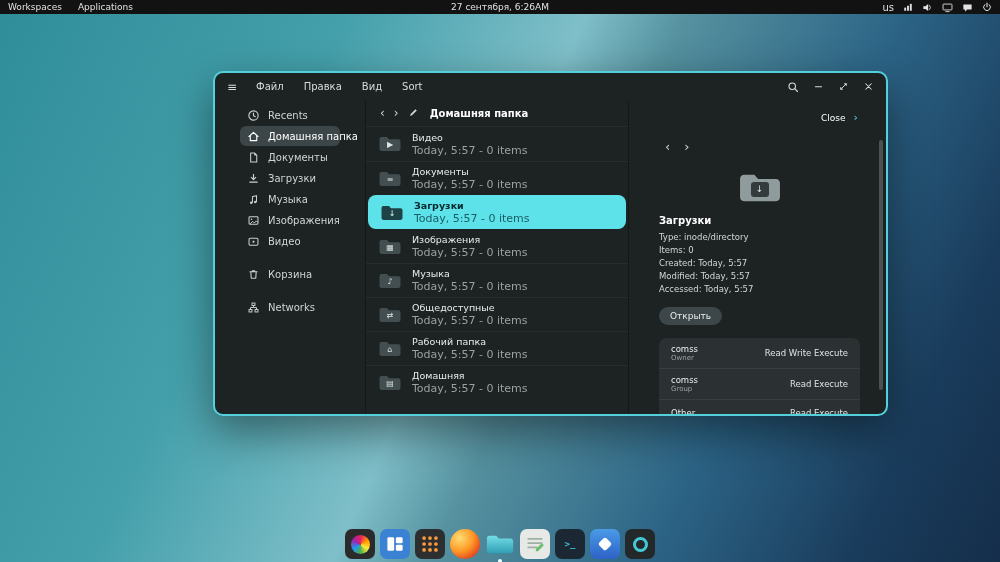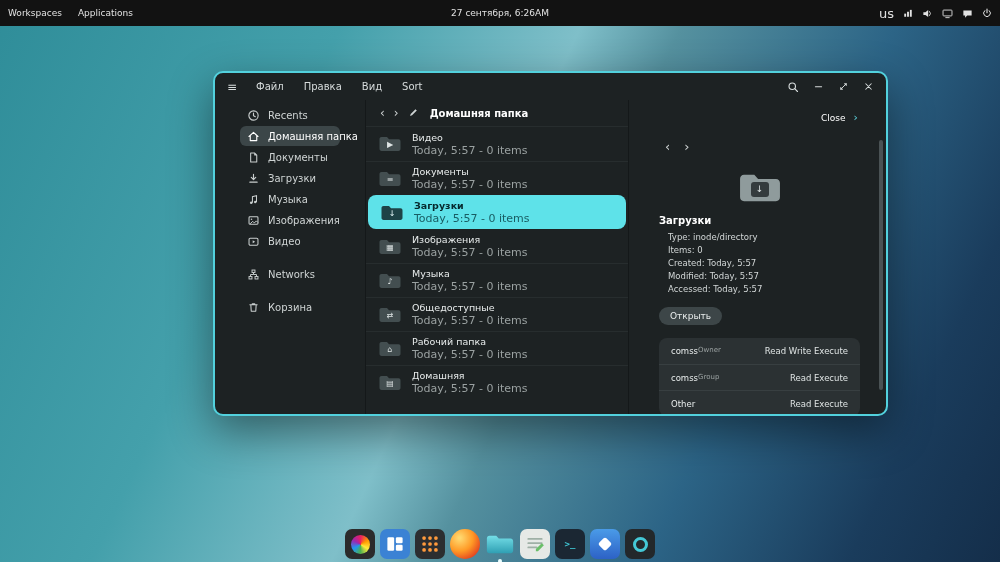--- a/index.html
+++ b/index.html
@@ -2,27 +2,27 @@
 <html><head>
 <meta charset="utf-8">
 <style>
   * { margin:0; padding:0; box-sizing:border-box; }
   html,body { width:1000px; height:562px; overflow:hidden; background:#000;
               font-family:"DejaVu Sans", sans-serif; }
   .desktop { position:relative; width:1000px; height:562px; overflow:hidden;
     background:linear-gradient(115deg,#2f8d99 0%,#44a0ab 28%,#7fbfc9 47%,#55919f 55%,#2c6486 72%,#1a3c5c 88%,#142e4a 100%); }
 
   
-  .topbar { position:absolute; top:0; left:0; right:0; height:26px; background:#121212;
+  .topbar { position:absolute; top:0; left:0; right:0; height:14px; background:#121212;
     display:flex; align-items:center; padding:0 8px; color:#e2e2e2; font-size:9px; z-index:20; }
   .topbar-left { display:flex; gap:16px; }
   .topbar-clock { position:absolute; left:50%; transform:translateX(-50%); white-space:nowrap; }
   .topbar-right { margin-left:auto; display:flex; align-items:center; gap:9px; }
   .tb-icon { display:flex; align-items:center; }
-  .kbd-layout { font-size:13px; }
+  .kbd-layout { font-size:10px; }
 
   
   .window { position:absolute; left:213px; top:71px; width:675px; height:345px;
     background:#1d2223; border:2px solid #52d1dd; border-radius:10px;
     box-shadow:0 16px 44px rgba(0,0,0,.45); display:flex; flex-direction:column;
     overflow:hidden; color:#d7dcdc; z-index:10; }
   .titlebar { height:27px; flex:0 0 27px; display:flex; align-items:center; padding:0 12px; gap:6px; font-size:10px; }
   .hamburger { font-size:12px; color:#d7dcdc; padding:0 6px 0 0; }
   .menu-item { padding:2px 7px; border-radius:5px; color:#d7dcdc; }
   .titlebar-right { margin-left:auto; display:flex; align-items:center; gap:14px; }
@@ -68,28 +68,28 @@
     align-items:center; color:#ffffff; font-size:9px; }
   .close-chev { color:#5fd8e2; font-size:11px; line-height:1; }
   .dnav { display:flex; gap:14px; margin-top:32px; margin-left:6px; font-size:13px; color:#d0d5d5; }
   .dnav span { line-height:1; }
   .dfolder { width:46px; height:38px; margin:16px auto 8px; position:relative; }
   .dfolder svg { display:block; }
   .demblem { position:absolute; left:50%; top:13px; transform:translateX(-50%);
     width:18px; height:15px; background:#343b3d; border-radius:3px;
     color:#dfe5e5; font-size:9px; line-height:15px; text-align:center; }
   .dtitle { font-size:10px; font-weight:bold; color:#ffffff; margin:8px 0 6px; }
-  .dprop { font-size:8.5px; color:#d2d7d7; margin:3px 9px; }
+  .dprop { font-size:8.5px; color:#d2d7d7; margin:3px 0; }
   .open-btn { display:inline-block; margin-top:10px; padding:4px 11px; background:#3d4648;
     border-radius:12px; font-size:9px; color:#e8ecec; }
   .perm-card { margin-top:13px; background:#2b3133; border-radius:8px; overflow:hidden; }
   .perm-row { display:flex; justify-content:space-between; align-items:center;
     padding:6px 12px; border-top:1px solid #383f41; min-height:26px; }
   .perm-row:first-child { border-top:none; }
-  .perm-left { display:flex; flex-direction:row; }
+  .perm-left { display:flex; flex-direction:column; }
   .perm-user { font-size:8.5px; color:#e8ecec; }
   .perm-role { font-size:7px; color:#9aa1a1; }
   .perm-role:empty { display:none; }
   .perm-val { font-size:8.5px; color:#dfe4e4;padding-left:12px; }
 
   .scrollbar { position:absolute; right:3px; top:40px; width:4px; height:250px;
     background:#4a5254; border-radius:2px; }
 
   
   .dock { position:absolute; bottom:3px; left:50%; transform:translateX(-50%);
@@ -254,35 +254,35 @@
               <svg viewBox="0 0 16 16">
                 <rect x="2.5" y="4" width="11" height="8.5" rx="1.5" stroke="#c9cece" fill="none" stroke-width="1.3"></rect>
                 <path d="M7 6.5l3 1.8-3 1.8z" fill="#c9cece"></path>
               </svg>
             </span>
           <span>Видео</span>
         </div>
         <div class="side-item gap">
           <span class="side-icon">
               <svg viewBox="0 0 16 16">
+                <path d="M3.5 4.5h9M6.5 4.5v-1h3v1M4.7 4.5l.5 8h5.6l.5-8" stroke="#c9cece" fill="none" stroke-width="1.3" stroke-linecap="round" stroke-linejoin="round"></path>
+              </svg>
+            </span>
+          <span>Корзина</span>
+        </div>
+        <div class="side-item gap">
+          <span class="side-icon">
+              <svg viewBox="0 0 16 16">
                 <rect x="6.2" y="2.5" width="3.6" height="3" stroke="#c9cece" fill="none" stroke-width="1.2"></rect>
                 <rect x="2.5" y="10.5" width="3.6" height="3" stroke="#c9cece" fill="none" stroke-width="1.2"></rect>
                 <rect x="9.9" y="10.5" width="3.6" height="3" stroke="#c9cece" fill="none" stroke-width="1.2"></rect>
                 <path d="M8 5.5V8M8 8H4.3v2.5M8 8h3.7v2.5" stroke="#c9cece" fill="none" stroke-width="1.2"></path>
               </svg>
             </span>
           <span>Networks</span>
-        </div>
-        <div class="side-item gap">
-          <span class="side-icon">
-              <svg viewBox="0 0 16 16">
-                <path d="M3.5 4.5h9M6.5 4.5v-1h3v1M4.7 4.5l.5 8h5.6l.5-8" stroke="#c9cece" fill="none" stroke-width="1.3" stroke-linecap="round" stroke-linejoin="round"></path>
-              </svg>
-            </span>
-          <span>Корзина</span>
         </div>
       </aside>
 
       <section class="filelist">
         <div class="pathbar">
           <span class="nav-arrow">‹</span>
           <span class="nav-arrow">›</span>
           <span><svg width="11" height="11" viewBox="0 0 16 16">
                 <path d="M3 13l.9-2.9 6.9-6.9 2 2-6.9 6.9z" fill="#cfd4d4"></path>
               </svg></span>

